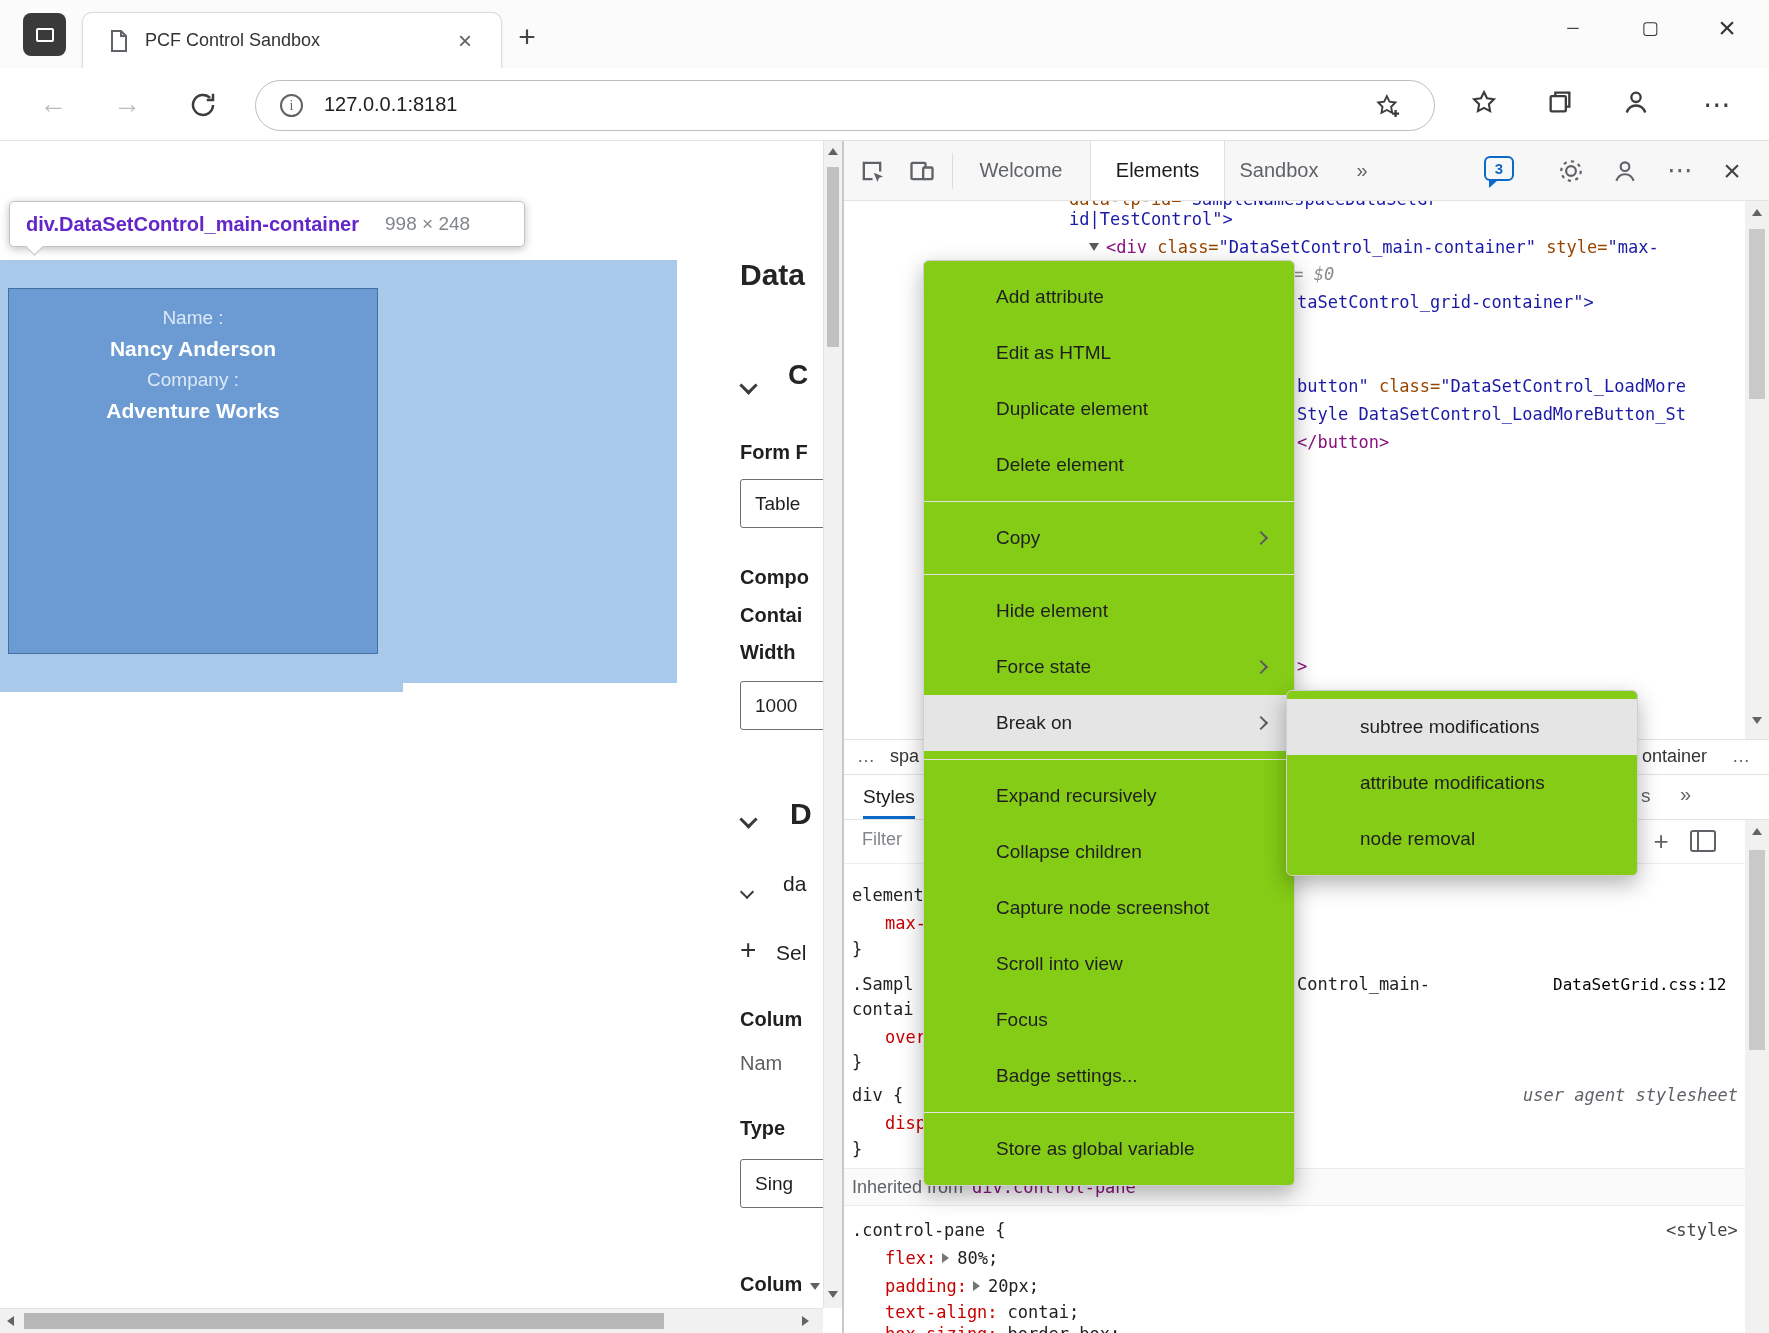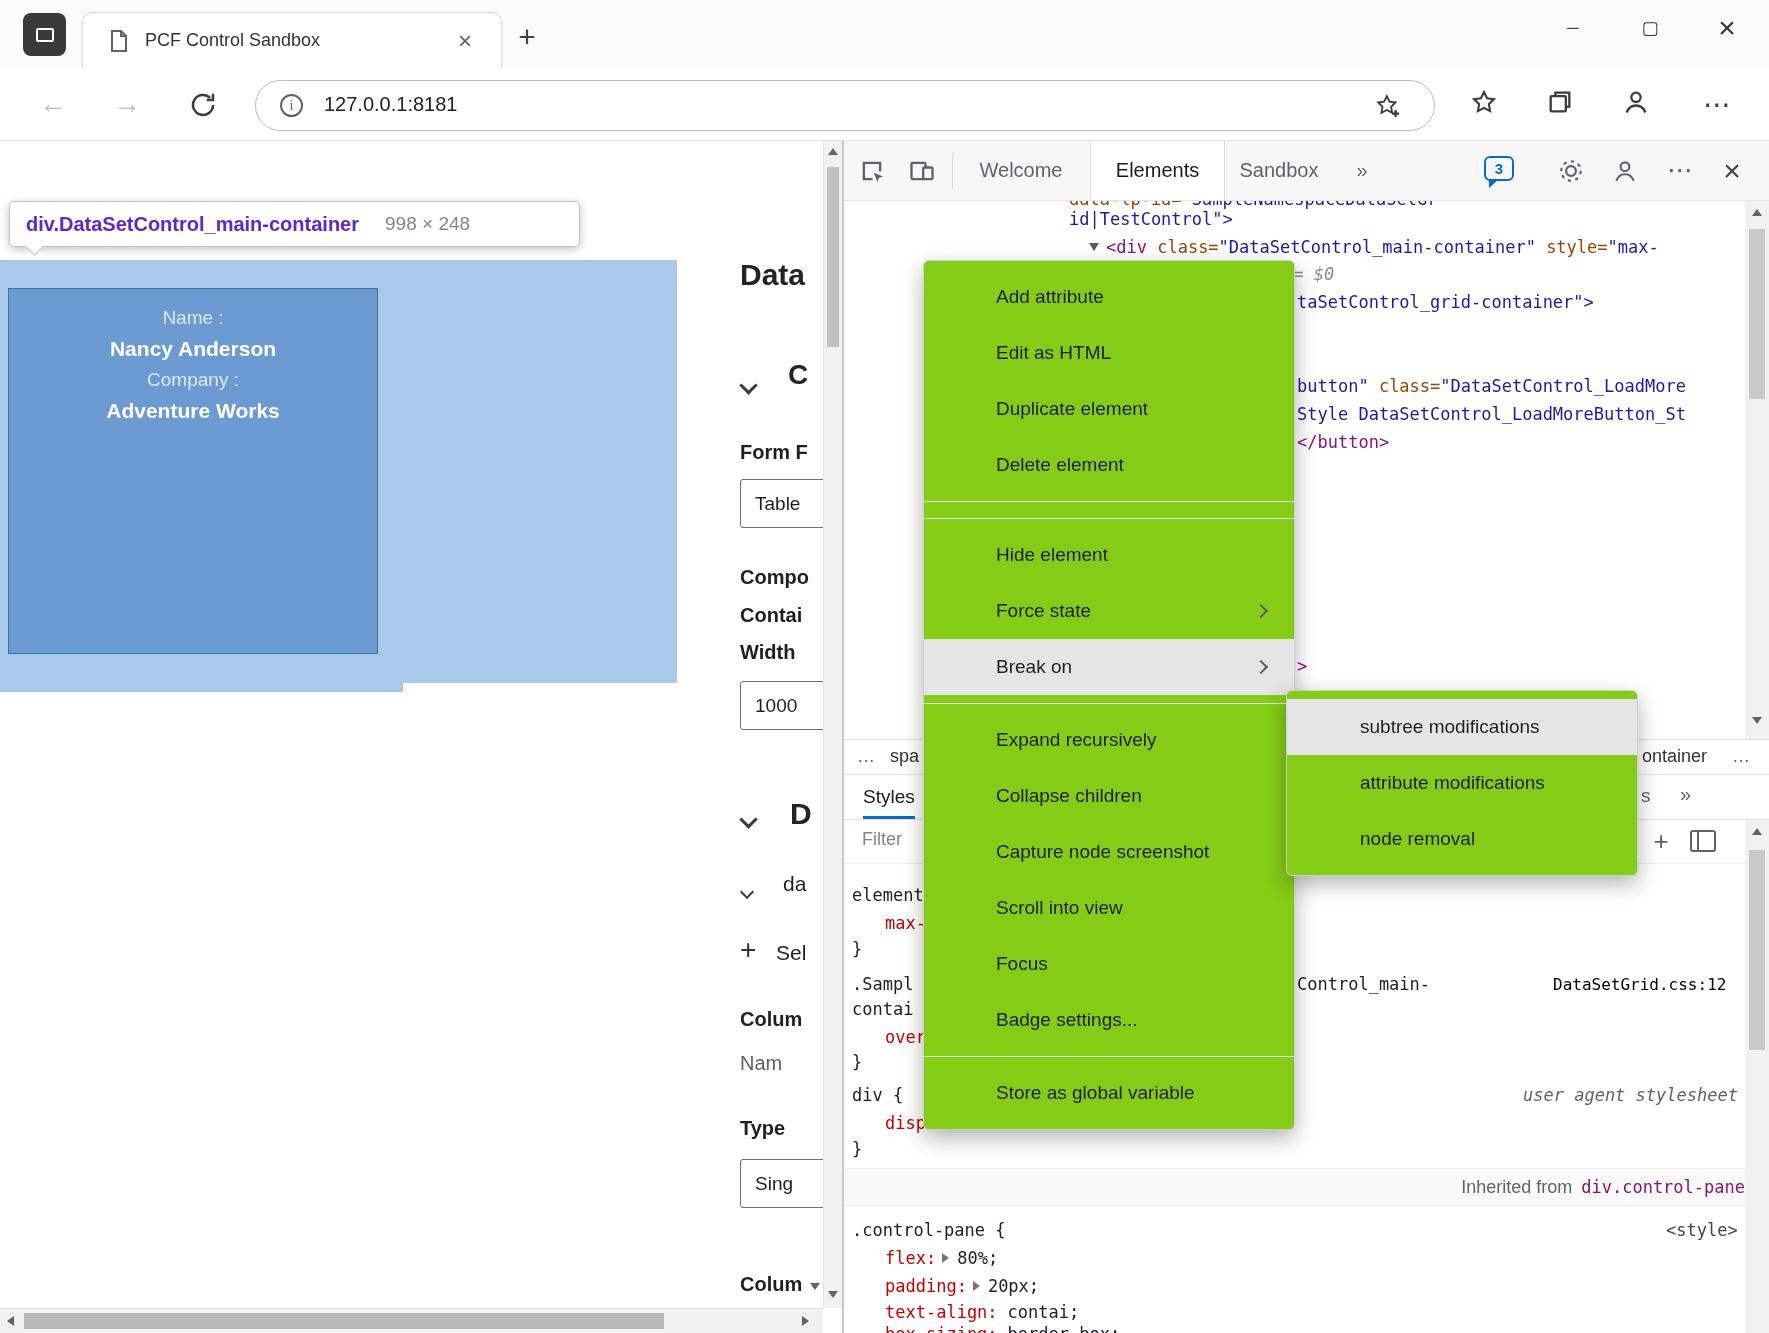--- a/index.html
+++ b/index.html
@@ -96,21 +96,21 @@
     <div class="abs" style="left:0;top:119px;width:677px;height:423px;background:#a9c9ea;"></div>
     <div class="abs" style="left:0;top:542px;width:403px;height:9px;background:#a9c9ea;"></div>
 
     <div class="abs" style="left:8px;top:147px;width:370px;height:366px;background:#6c9bd3;border:1px solid #41719f;text-align:center;padding-top:14px;">
       <div style="font-size:19px;color:#dce9f7;line-height:30px;">Name :</div>
       <div style="font-size:21px;color:#fff;font-weight:bold;line-height:32px;">Nancy Anderson</div>
       <div style="font-size:19px;color:#dce9f7;line-height:30px;">Company :</div>
       <div style="font-size:21px;color:#fff;font-weight:bold;line-height:32px;">Adventure Works</div>
     </div>
 
-    <div class="abs" style="left:9px;top:60px;width:571px;height:46px;background:#fff;border:1px solid #c3c3c3;border-radius:5px;box-shadow:0 2px 8px rgba(0,0,0,.25);display:flex;align-items:center;padding:0 16px;z-index:5;">
+    <div class="abs" style="left:9px;top:60px;width:516px;height:46px;background:#fff;border:1px solid #c3c3c3;border-radius:5px;box-shadow:0 2px 8px rgba(0,0,0,.25);display:flex;align-items:center;padding:0 16px;z-index:5;">
       <span style="font-size:20px;font-weight:bold;color:#6327c9;">div.DataSetControl_main-container</span>
       <span style="font-size:19px;color:#80868b;margin-left:26px;">998 × 248</span>
     </div>
     <div class="abs" style="left:28px;top:99px;width:13px;height:13px;background:#fff;border-right:1px solid #c3c3c3;border-bottom:1px solid #c3c3c3;transform:rotate(45deg);z-index:6;"></div>
 
     <div class="abs" style="left:740px;top:117px;font-size:30px;font-weight:600;color:#242424;">Data</div>
     <span class="chev" style="left:742px;top:238px;"></span>
     <div class="abs" style="left:788px;top:218px;font-size:28px;font-weight:600;color:#242424;">C</div>
     <div class="plabel" style="left:740px;top:300px;">Form F</div>
     <div class="pinput" style="left:740px;top:338px;">
@@ -261,21 +261,21 @@
   <div class="sline mono" style="left:1553px;top:972px;font-size:16px;"><span class="link">DataSetGrid.css:12</span></div>
   <div class="sline mono" style="left:852px;top:997px;"><span class="sel">contai</span></div>
   <div class="sline mono" style="left:885px;top:1025px;"><span class="prop">over</span></div>
   <div class="sline mono" style="left:852px;top:1050px;"><span class="sel">}</span></div>
 
   <div class="sline mono" style="left:852px;top:1083px;"><span class="sel">div {</span></div>
   <div class="sline mono" style="left:1523px;top:1083px;"><span class="origin">user agent stylesheet</span></div>
   <div class="sline mono" style="left:885px;top:1111px;"><span class="prop">disp</span></div>
   <div class="sline mono" style="left:852px;top:1137px;"><span class="sel">}</span></div>
 
-  <div class="abs" style="left:844px;top:1168px;width:901px;height:38px;background:#fafafa;border-top:1px solid #ececec;border-bottom:1px solid #ececec;display:flex;align-items:center;padding-left:8px;justify-content:flex-end;">
+  <div class="abs" style="left:844px;top:1168px;width:901px;height:38px;background:#fafafa;border-top:1px solid #ececec;border-bottom:1px solid #ececec;display:flex;align-items:center;padding-left:8px;">
     <span style="font-size:18px;color:#5f6368;">Inherited from</span>
     <span class="mono" style="color:#881280;margin-left:9px;">div.control-pane</span>
   </div>
 
   <div class="sline mono" style="left:852px;top:1218px;"><span class="sel">.control-pane {</span></div>
   <div class="sline mono" style="left:1666px;top:1218px;"><span style="color:#444;">&lt;style&gt;</span></div>
   <div class="sline mono" style="left:885px;top:1246px;">
     <span class="prop">flex:</span><span class="parrow"></span><span class="cssval">80%;</span>
   </div>
   <div class="sline mono" style="left:885px;top:1274px;">
@@ -300,20 +300,24 @@
     <div class="cm-item">
         <span>Edit as HTML</span>
       </div>
     <div class="cm-item">
         <span>Duplicate element</span>
       </div>
     <div class="cm-item">
         <span>Delete element</span>
       </div>
     <div class="cm-sep"></div>
+    <div class="cm-item">
+        <span>Copy</span>
+        <span class="mchev"></span>
+      </div>
     <div class="cm-sep"></div>
     <div class="cm-item">
         <span>Hide element</span>
       </div>
     <div class="cm-item">
         <span>Force state</span>
         <span class="mchev"></span>
       </div>
     <div class="cm-item hl">
         <span>Break on</span>

